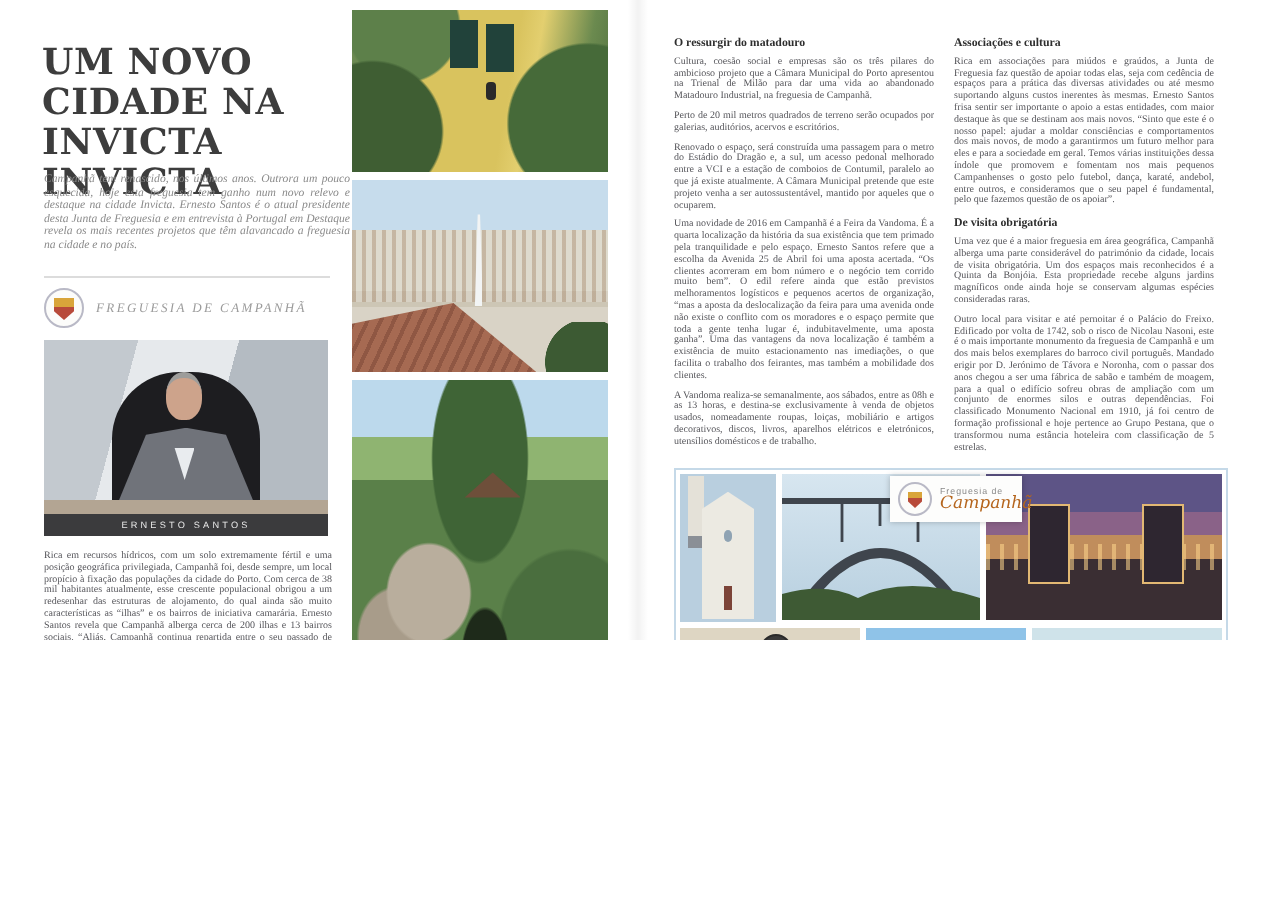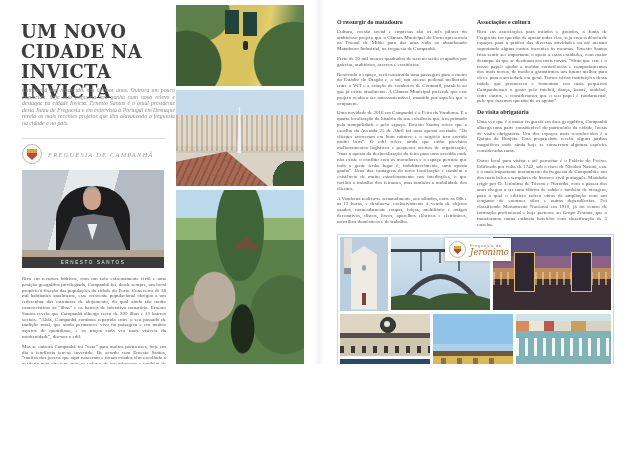--- a/index.html
+++ b/index.html
@@ -1,16 +1,16 @@
 <!DOCTYPE html>
 <html><head>
 <meta charset="utf-8">
 <style>
   html,body{margin:0;padding:0;background:#ffffff;}
-  #spread{position:relative;width:640px;height:364px;background:#ffffff;overflow:hidden;
+  #spread{position:relative;width:640px;height:320px;background:#ffffff;overflow:hidden;
           font-family:"Liberation Serif", serif;}
   .abs{position:absolute;}
   .photo{position:absolute;overflow:hidden;}
   
   .title{left:21px;top:22px;width:180px;font-family:"DejaVu Serif",serif;font-weight:bold;
          font-size:18px;line-height:20px;color:#3d3d3d;letter-spacing:.3px;}
   .intro{left:22px;top:87px;width:153px;font-style:italic;font-size:5.8px;line-height:6.5px;
          color:#8a8a8a;text-align:justify;}
   .rule{left:22px;top:138px;width:143px;height:1px;background:#dcdcdc;}
   .orgrow{left:22px;top:143px;width:150px;height:22px;display:flex;align-items:center;gap:6px;}
@@ -245,21 +245,21 @@
 
     <div class="photo ph-palace" style="left:155px;top:2px;width:118px;height:73px;">
       <div class="t1"></div>
       <div class="t2"></div>
     </div>
 
     <div class="card">
       <div class="crest"></div>
       <div>
         <div class="card-l1">Freguesia de</div>
-        <div class="card-l2">Jerónimo</div>
+        <div class="card-l2">Campanhã</div>
       </div>
     </div>
 
     <div class="photo ph-station" style="left:2px;top:79px;width:90px;height:42px;">
       <div class="clock"></div>
       <div class="win"></div>
     </div>
 
     <div class="photo ph-mansion" style="left:95px;top:79px;width:80px;height:116px;">
       <div class="roofline"></div>

